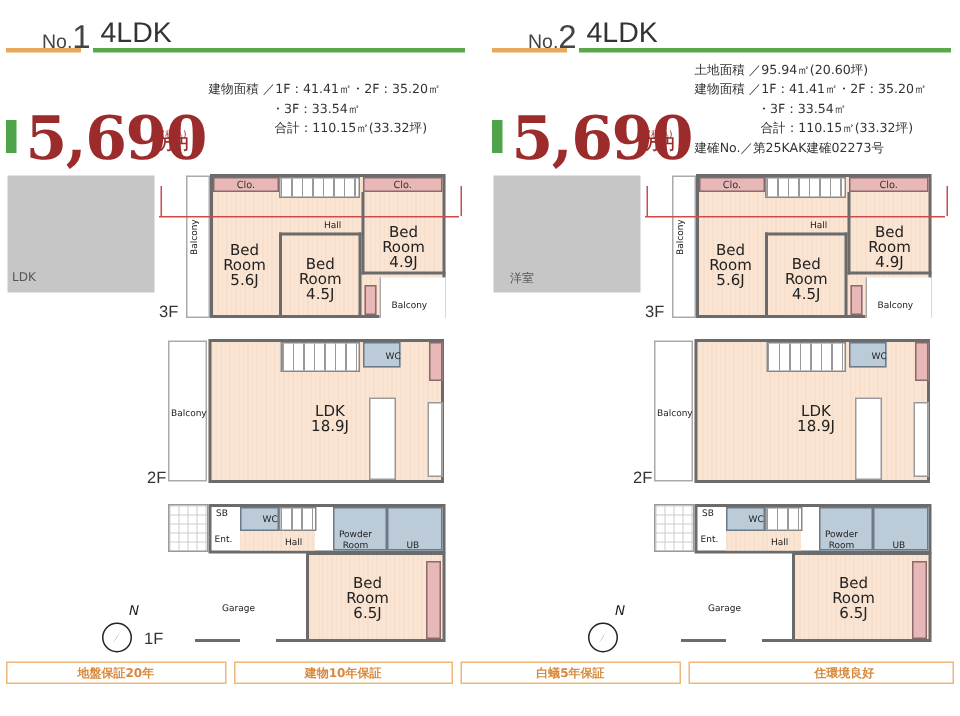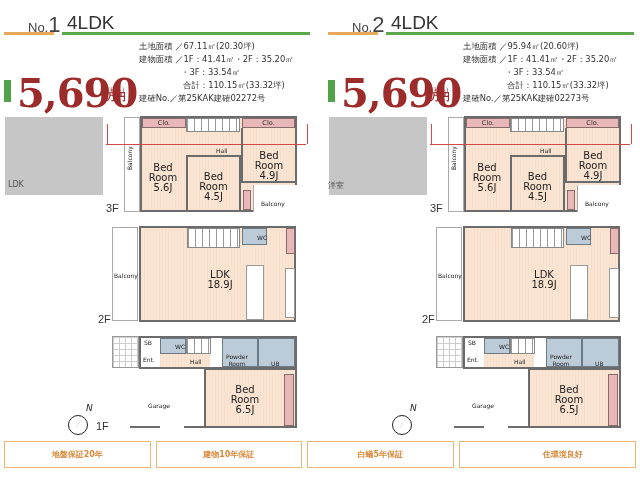--- a/index.html
+++ b/index.html
@@ -22,37 +22,35 @@
   .clo { background: #e8b7b7; border: 1px solid #8a6b6b; font-size: 6.5px; text-align: center; color: #333; }
   .wet { background: #bccbd8; border: 1px solid #6b7a86; }
   .stairs { background: #fff; border: 1px solid #888; background-image: repeating-linear-gradient(90deg, #999 0 1px, transparent 1px 7px); }
   .txt { font-size: 10px; text-align: center; line-height: 10px; color: #222; }
   .txt-s { font-size: 6px; color: #222; }
   .floor-lbl { font-family: "Liberation Sans", sans-serif; font-size: 11px; color: #333; }
   .red-line { background: #d14a4a; height: 1px; }
   .red-vert { width: 1px; background: #d14a4a; }
   .balcony { background: #fff; border: 1px solid #aaa; }
   .compass { width: 20px; height: 20px; border: 1.5px solid #222; border-radius: 50%; }
-  .feature { border: 1.5px solid #efb67a; height: 27px; font-size: 8px; color: #d88a3c; display: flex; align-items: center; justify-content: center; font-weight: bold; }
+  .feature { border: 1.5px solid #efb67a; height: 15px; font-size: 8px; color: #d88a3c; display: flex; align-items: center; justify-content: center; font-weight: bold; }
 </style>
 </head>
 <body>
 
 <div id="root">
   <div class="listing" style="position: absolute; left: 0px; top: 0px; width: 316px; height: 440px;">
     <div class="abs no-label" style="left:28px;top:12px;"><span style="white-space: pre-line;">No.</span><span class="num" style="white-space: pre-line;">1</span></div>
     <div class="abs line-orange" style="left:4px;top:32px;width:50px;"></div>
     <div class="abs type-label" style="left: 67px; top: 12px; white-space: pre-line;">4LDK</div>
     <div class="abs line-green" style="left:62px;top:32px;width:248px;"></div>
 
-    <div class="abs spec" style="left: 139px; top: 40px; white-space: pre-line;">土地面積 ／67.11㎡(20.30坪)</div>
     <div class="abs spec" style="left: 139px; top: 53px; white-space: pre-line;">建物面積 ／1F：41.41㎡・2F：35.20㎡</div>
     <div class="abs spec" style="left: 181px; top: 66px; white-space: pre-line;">・3F：33.54㎡</div>
     <div class="abs spec" style="left: 183px; top: 79px; white-space: pre-line;">合計：110.15㎡(33.32坪)</div>
-    <div class="abs spec" style="left: 139px; top: 92px; white-space: pre-line;">建確No.／第25KAK建確02272号</div>
 
     <div class="abs price-tag" style="left:4px;top:80px;"></div>
     <div class="abs price" style="left: 17px; top: 73px; white-space: pre-line;">5,690</div>
     <div class="abs price-unit" style="left:106px;top:86px;">
         <div style="white-space: pre-line;">(税込)</div>
         <div class="big" style="white-space: pre-line;">万円</div>
       </div>
 
     <div class="abs photo" style="left:5px;top:117px;width:98px;height:78px;"></div>
     <div class="abs photo-label" style="left: 8px; top: 180px; white-space: pre-line;">LDK</div>
@@ -141,21 +139,21 @@
     <div class="abs spec" style="left: 139px; top: 92px; white-space: pre-line;">建確No.／第25KAK建確02273号</div>
 
     <div class="abs price-tag" style="left:4px;top:80px;"></div>
     <div class="abs price" style="left: 17px; top: 73px; white-space: pre-line;">5,690</div>
     <div class="abs price-unit" style="left:106px;top:86px;">
         <div style="white-space: pre-line;">(税込)</div>
         <div class="big" style="white-space: pre-line;">万円</div>
       </div>
 
     <div class="abs photo" style="left:5px;top:117px;width:98px;height:78px;"></div>
-    <div class="abs photo-label" style="left: 4px; top: 180px; white-space: pre-line;">洋室</div>
+    <div class="abs photo-label" style="left: 16px; top: 180px; white-space: pre-line;">洋室</div>
 
     <div class="abs balcony" style="left:124px;top:117px;width:16px;height:95px;"></div>
     <div class="abs txt-s" style="left: 126px; top: 170px; transform: rotate(-90deg); transform-origin: left top; white-space: pre-line;">Balcony</div>
     <div class="abs wall room" style="left:140px;top:116px;width:157px;height:96px;"></div>
     <div class="abs clo" style="left: 142px; top: 118px; width: 44px; height: 10px; white-space: pre-line;">Clo.</div>
     <div class="abs stairs" style="left:186px;top:118px;width:54px;height:14px;"></div>
     <div class="abs clo" style="left: 242px; top: 118px; width: 53px; height: 10px; white-space: pre-line;">Clo.</div>
     <div class="abs red-line" style="left:106px;top:144px;width:200px;"></div>
     <div class="abs red-vert" style="left:107px;top:124px;height:20px;"></div>
     <div class="abs red-vert" style="left:307px;top:124px;height:20px;"></div>

